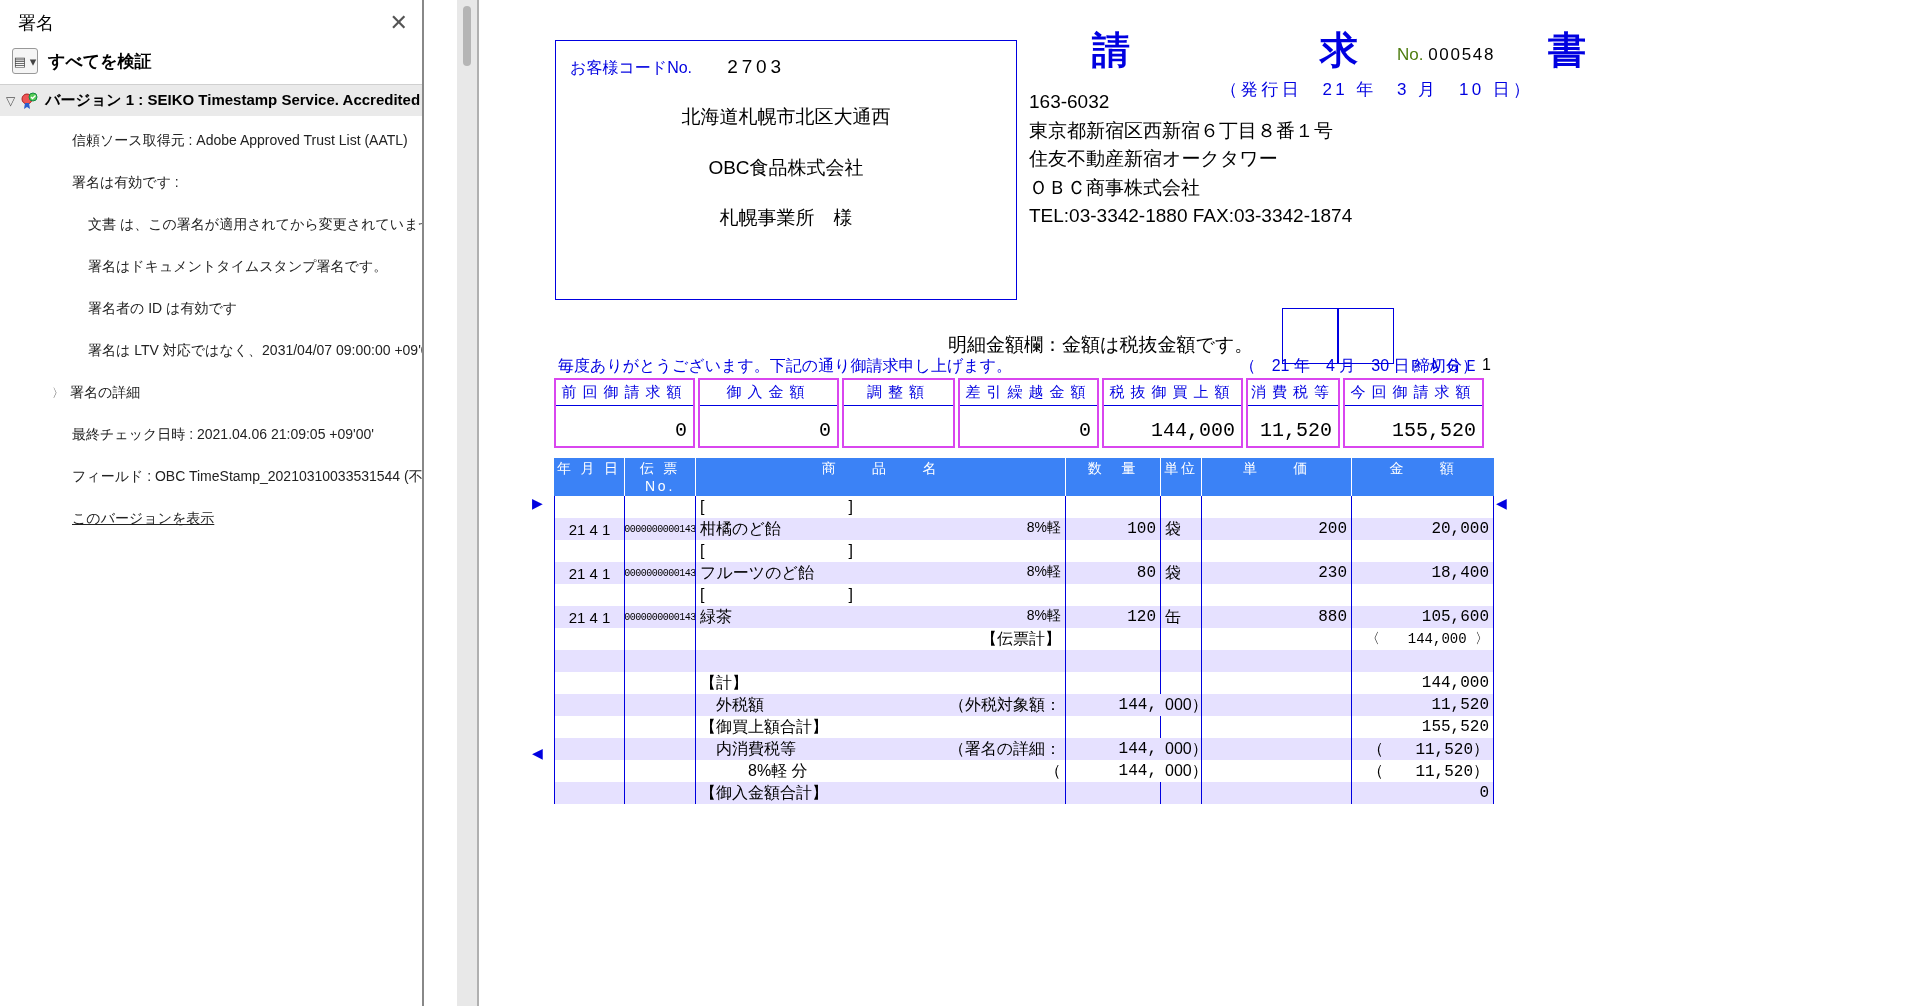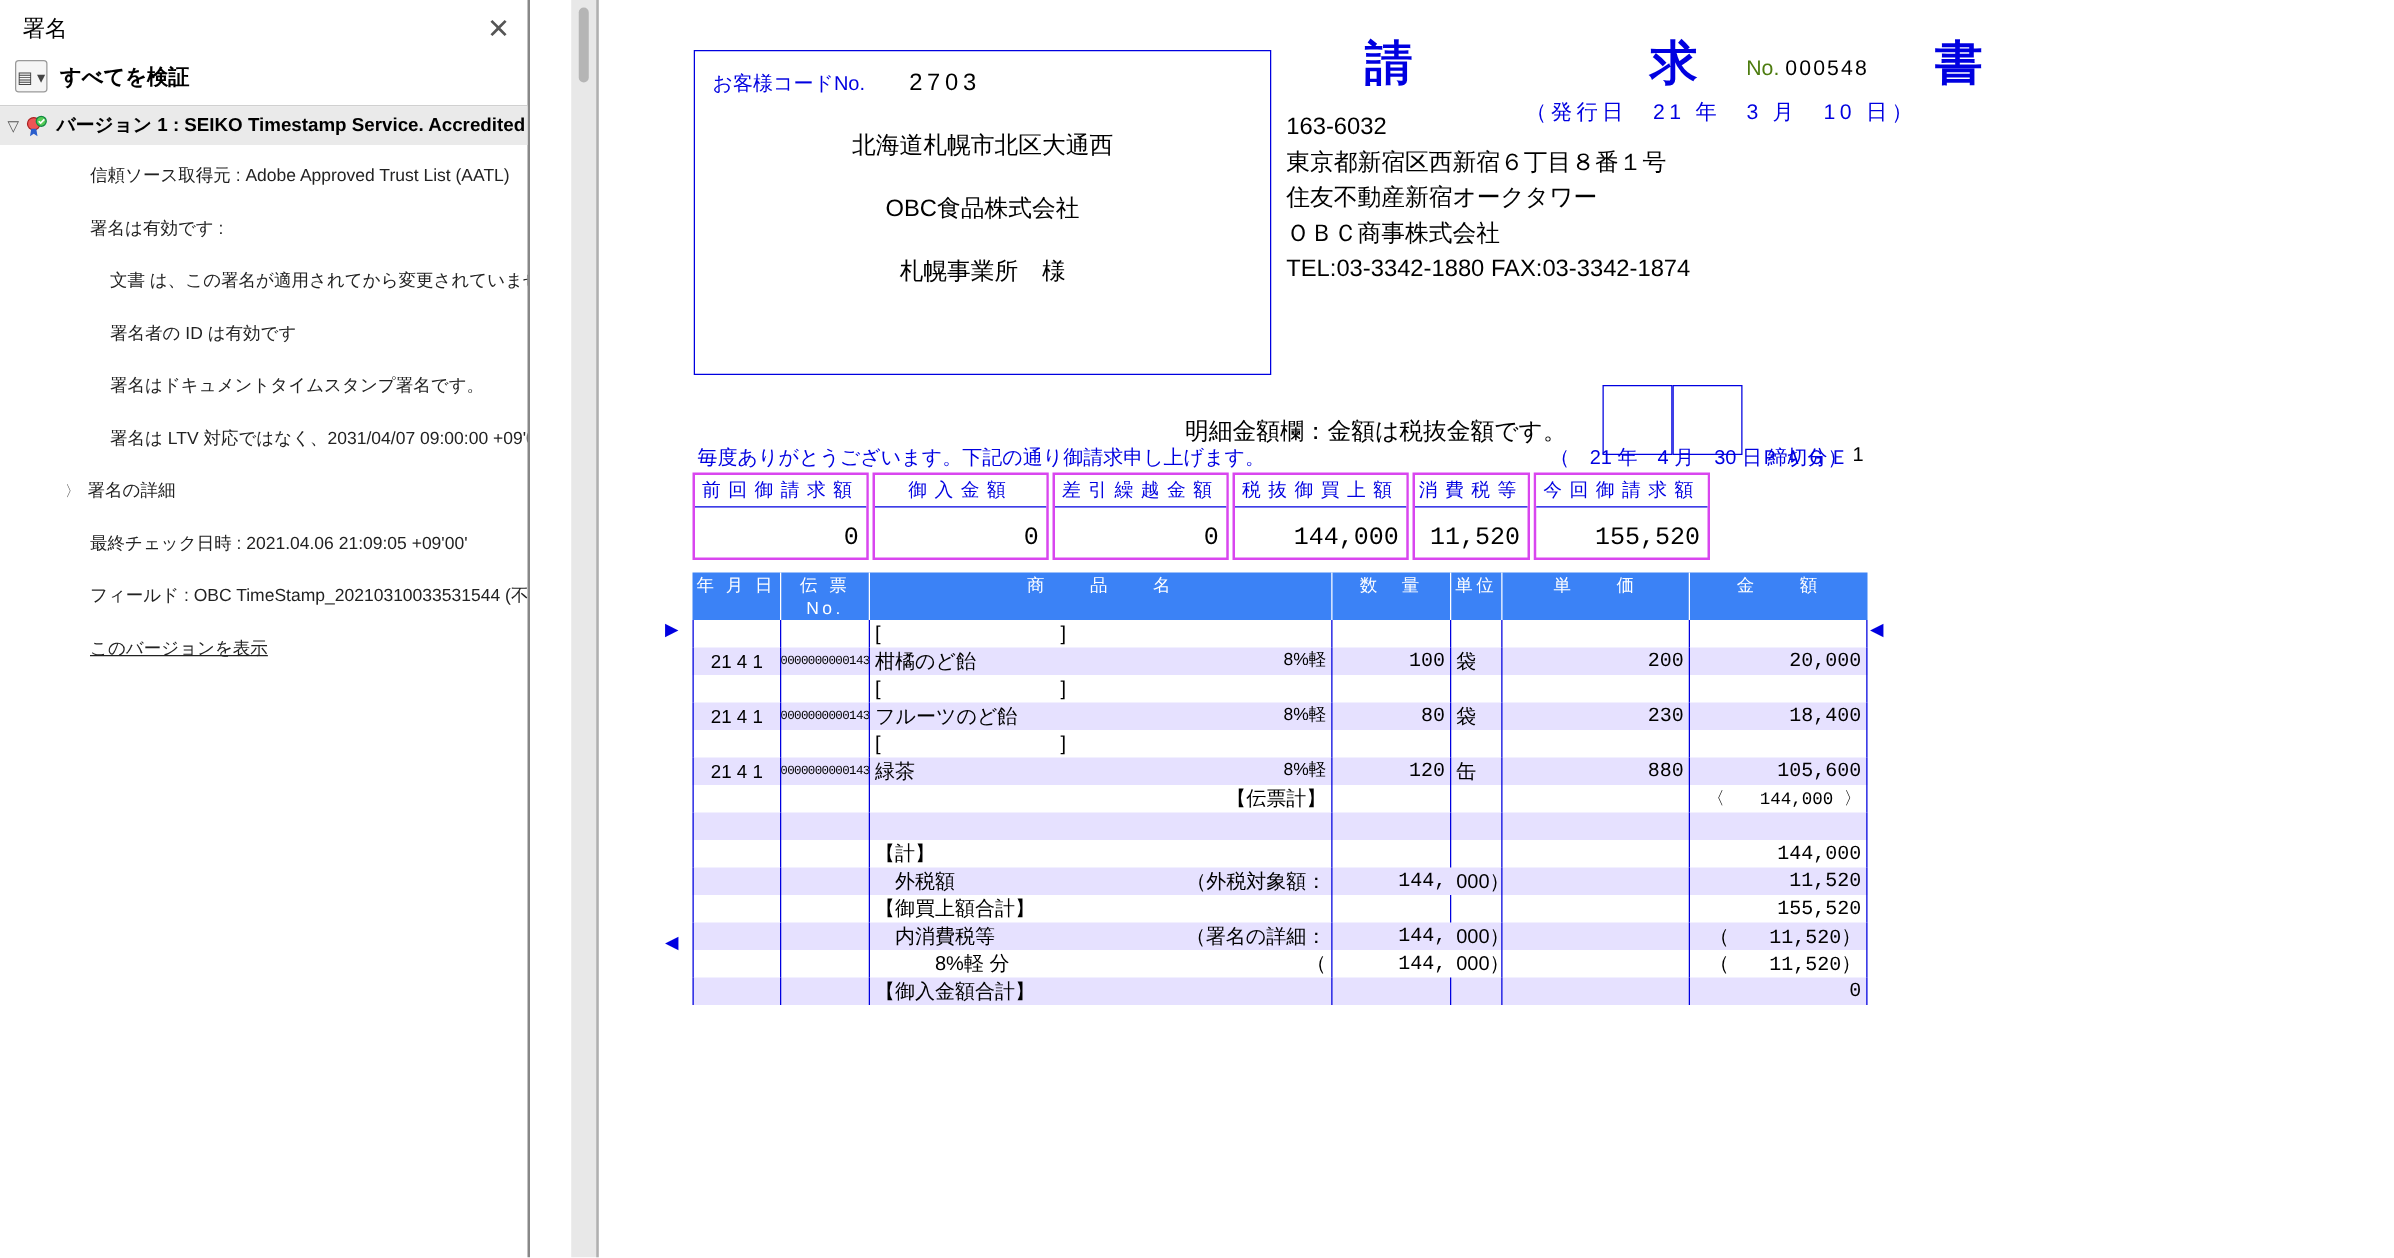--- a/index.html
+++ b/index.html
@@ -241,22 +241,22 @@
           <path d="M10 5 l1.5 1.5 l3 -3" stroke="#fff" stroke-width="1.4" fill="none"></path>
         </svg>
       </span>
       <span style="font-weight:bold;">バージョン 1 : SEIKO Timestamp Service. Accredited A2</span>
     </div>
 
     <div class="sig-tree">
       <div class="sig-item">信頼ソース取得元 : Adobe Approved Trust List (AATL)</div>
       <div class="sig-item">署名は有効です :</div>
       <div class="sig-subitem">文書 は、この署名が適用されてから変更されていません</div>
+      <div class="sig-subitem">署名はドキュメントタイムスタンプ署名です。</div>
       <div class="sig-subitem">署名者の ID は有効です</div>
-      <div class="sig-subitem">署名はドキュメントタイムスタンプ署名です。</div>
       <div class="sig-subitem">署名は LTV 対応ではなく、2031/04/07 09:00:00 +09'0</div>
       <div class="sig-detail-row">
         <span style="font-size:12px;color:#555;">〉</span>
         <span>署名の詳細</span>
       </div>
       <div class="sig-item">最終チェック日時 : 2021.04.06 21:09:05 +09'00'</div>
       <div class="sig-item">フィールド : OBC TimeStamp_20210310033531544 (不可)</div>
       <div class="sig-item link">このバージョンを表示</div>
     </div>
   </div>
@@ -308,20 +308,24 @@
       <span class="page-num">1</span>
 
       <div class="summary" id="summary">
           <div class="sum-col sc0">
             <div class="sum-head">前回御請求額</div>
             <div class="sum-val">0</div>
           </div>
           <div class="sum-col sc1">
             <div class="sum-head">御入金額</div>
             <div class="sum-val">0</div>
+          </div>
+          <div class="sum-col sc2">
+            <div class="sum-head">調整額</div>
+            <div class="sum-val"></div>
           </div>
           <div class="sum-col sc3">
             <div class="sum-head">差引繰越金額</div>
             <div class="sum-val">0</div>
           </div>
           <div class="sum-col sc4">
             <div class="sum-head">税抜御買上額</div>
             <div class="sum-val">144,000</div>
           </div>
           <div class="sum-col sc5">

